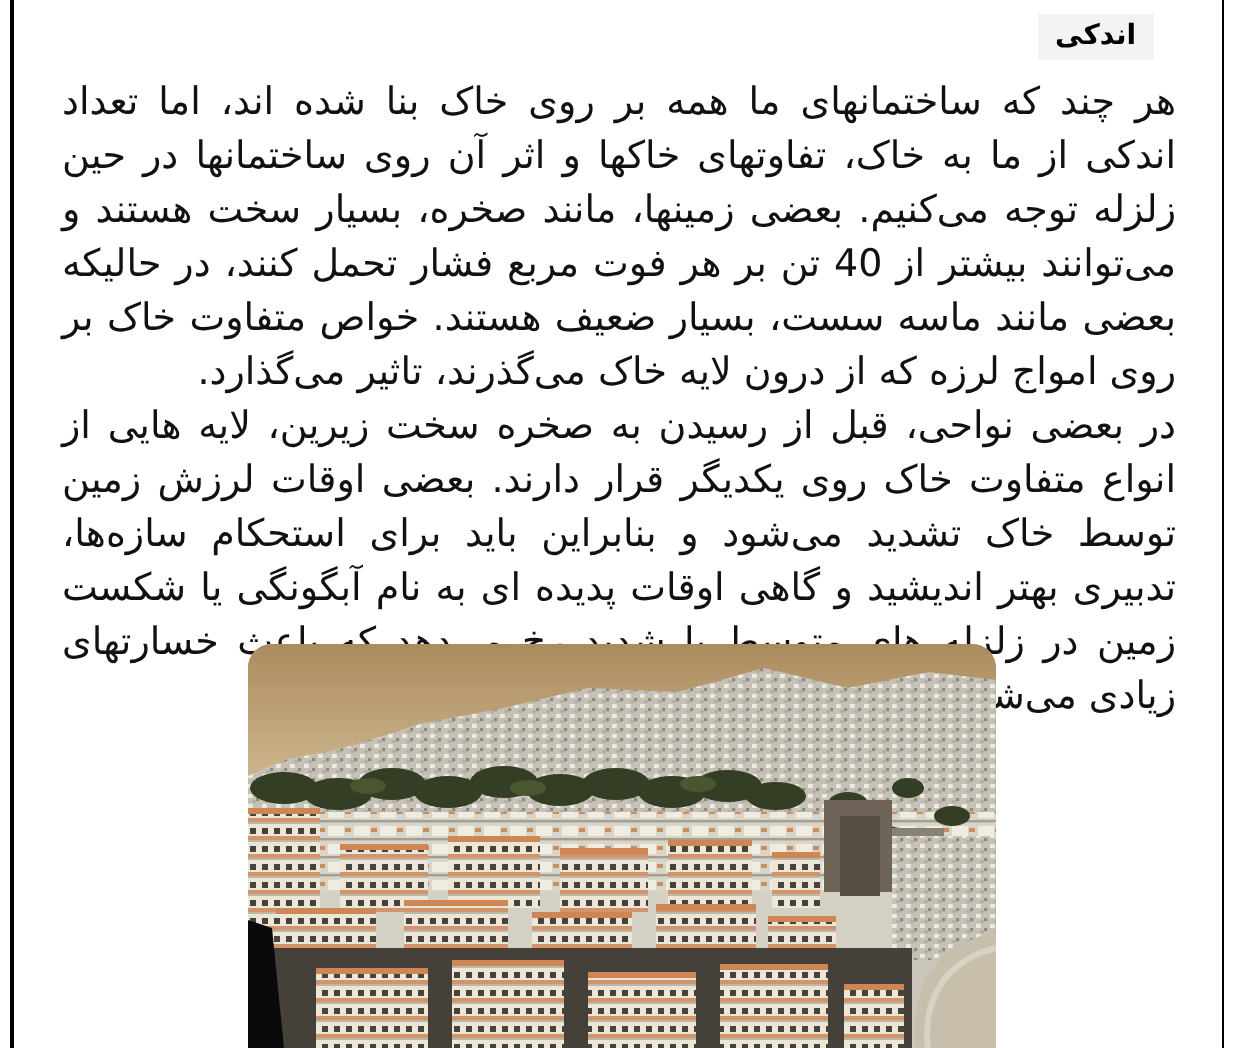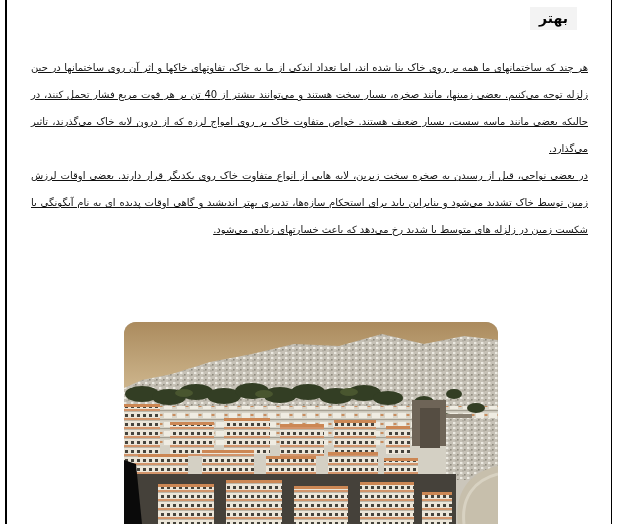--- a/index.html
+++ b/index.html
@@ -23,27 +23,26 @@
     top:7px; right:40px;
     background:#f3f3f3;
     padding:3px 9px 4px 9px;
     font-size:14px; font-weight:bold;
     direction:rtl;
     color:#000;
   }
 
   .body-text {
     position:absolute;
-    top:54px; left:31px; right:29px;
+    top:38px; left:31px; right:29px;
     direction:rtl;
     text-align:justify;
-    font-size:10px;
+    font-size:19px;
     line-height:27px;
     color:#111;
-    text-decoration:underline;
   }
   .body-text p { margin:0; }
 
   .photo-figure {
     position:absolute;
     top:322px; left:124px;
     width:374px; height:202px;
     margin:0;
     border-radius:12px 12px 0 0;
     overflow:hidden;
@@ -52,21 +51,21 @@
   .photo-figure svg { display:block; }
 </style>
 </head>
 <body>
 
 <div class="page">
 
   <div class="page-border left"></div>
   <div class="page-border right"></div>
 
-  <div class="section-heading">بهتر</div>
+  <div class="section-heading">اندکی</div>
 
   <div class="body-text">
     <p>هر چند که ساختمانهای ما همه بر روی خاک بنا شده اند، اما تعداد اندکی از ما به خاک، تفاوتهای خاکها و اثر آن روی ساختمانها در حین زلزله توجه می‌کنیم. بعضی زمینها، مانند صخره، بسیار سخت هستند و می‌توانند بیشتر از 40 تن بر هر فوت مربع فشار تحمل کنند، در حالیکه بعضی مانند ماسه سست، بسیار ضعیف هستند. خواص متفاوت خاک بر روی امواج لرزه که از درون لایه خاک می‌گذرند، تاثیر می‌گذارد.</p>
     <p>در بعضی نواحی، قبل از رسیدن به صخره سخت زیرین، لایه هایی از انواع متفاوت خاک روی یکدیگر قرار دارند. بعضی اوقات لرزش زمین توسط خاک تشدید می‌شود و بنابراین باید برای استحکام سازه‌ها، تدبیری بهتر اندیشید و گاهی اوقات پدیده ای به نام آبگونگی یا شکست زمین در زلزله های متوسط یا شدید رخ می‌دهد که باعث خسارتهای زیادی می‌شود.</p>
   </div>
 
   <figure class="photo-figure">
     <svg width="374" height="202" viewBox="0 0 374 202" xmlns="http://www.w3.org/2000/svg">
       <defs>
         <linearGradient id="hillGrad" x1="0" y1="0" x2="0" y2="1">

